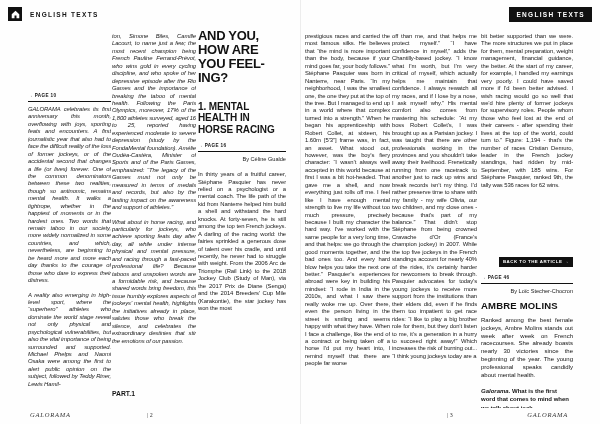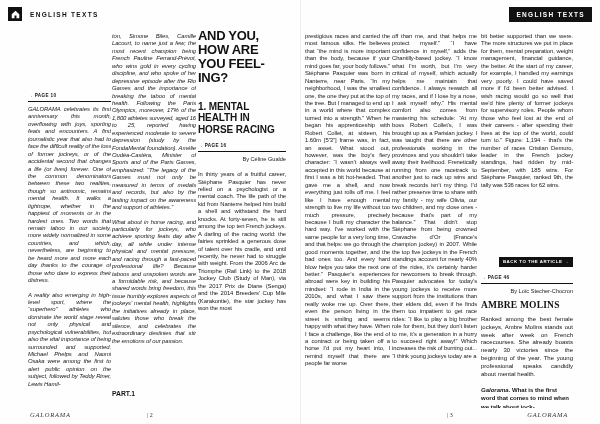--- a/index.html
+++ b/index.html
@@ -34,21 +34,21 @@
     letter-spacing:-0.1px;text-align:left;}
   .subhead{margin-top:7px;font-size:12.5px;font-weight:800;line-height:1.27;text-align:left;color:#111;}
   .mt8{margin-top:8px;}
 
   .part-label{position:absolute;left:112px;top:390px;font-size:6.8px;font-weight:bold;}
 
   .badge-row{text-align:right;margin-top:6px;}
   .back-badge{display:inline-block;background:#111;color:#fff;font-size:4.4px;font-weight:bold;
     letter-spacing:0.5px;padding:2.5px 4px;cursor:pointer;}
 
-  .ambre-heading{margin-top:6px;font-size:9.5px;font-weight:800;letter-spacing:0.2px;text-align:left;color:#111;font-family:Liberation Serif, serif;}
+  .ambre-heading{margin-top:6px;font-size:9.5px;font-weight:800;letter-spacing:0.2px;text-align:left;color:#111;}
   .ambre-intro{margin-top:6px;font-size:6px;line-height:1.3;font-weight:500;text-align:justify;}
   .qa{margin-top:8px;font-size:6px;line-height:1.35;font-weight:bold;text-align:left;}
   .q-label{font-style:italic;}
 
   
   .footer-brand{position:absolute;bottom:6px;font-family:"Liberation Serif",serif;
     font-style:italic;font-size:6.5px;letter-spacing:0.8px;color:#333;}
   .footer-brand.left{left:30px;}
   .footer-brand.right{right:32px;}
   .page-num{position:absolute;bottom:6px;width:300px;text-align:center;

